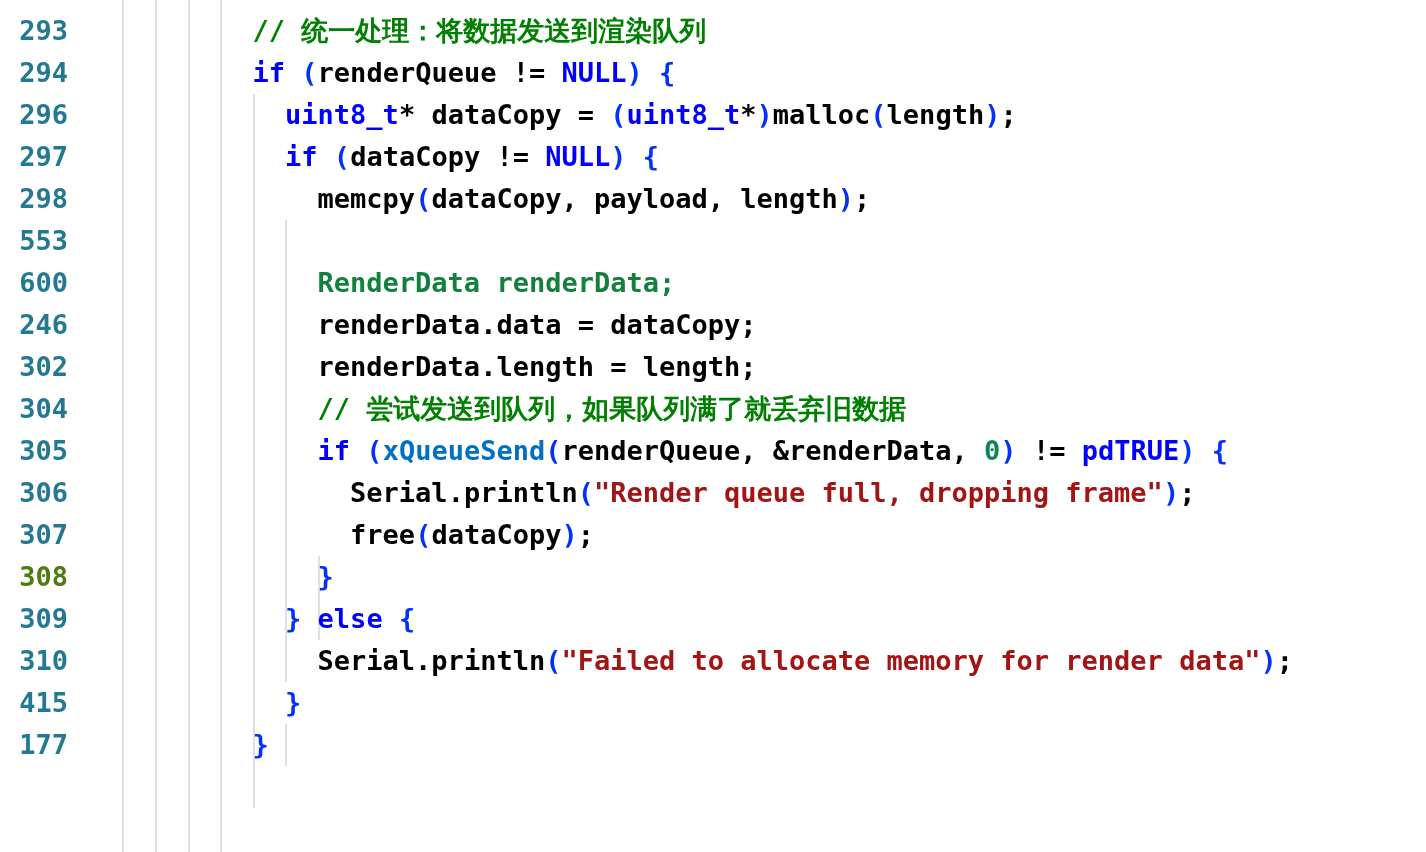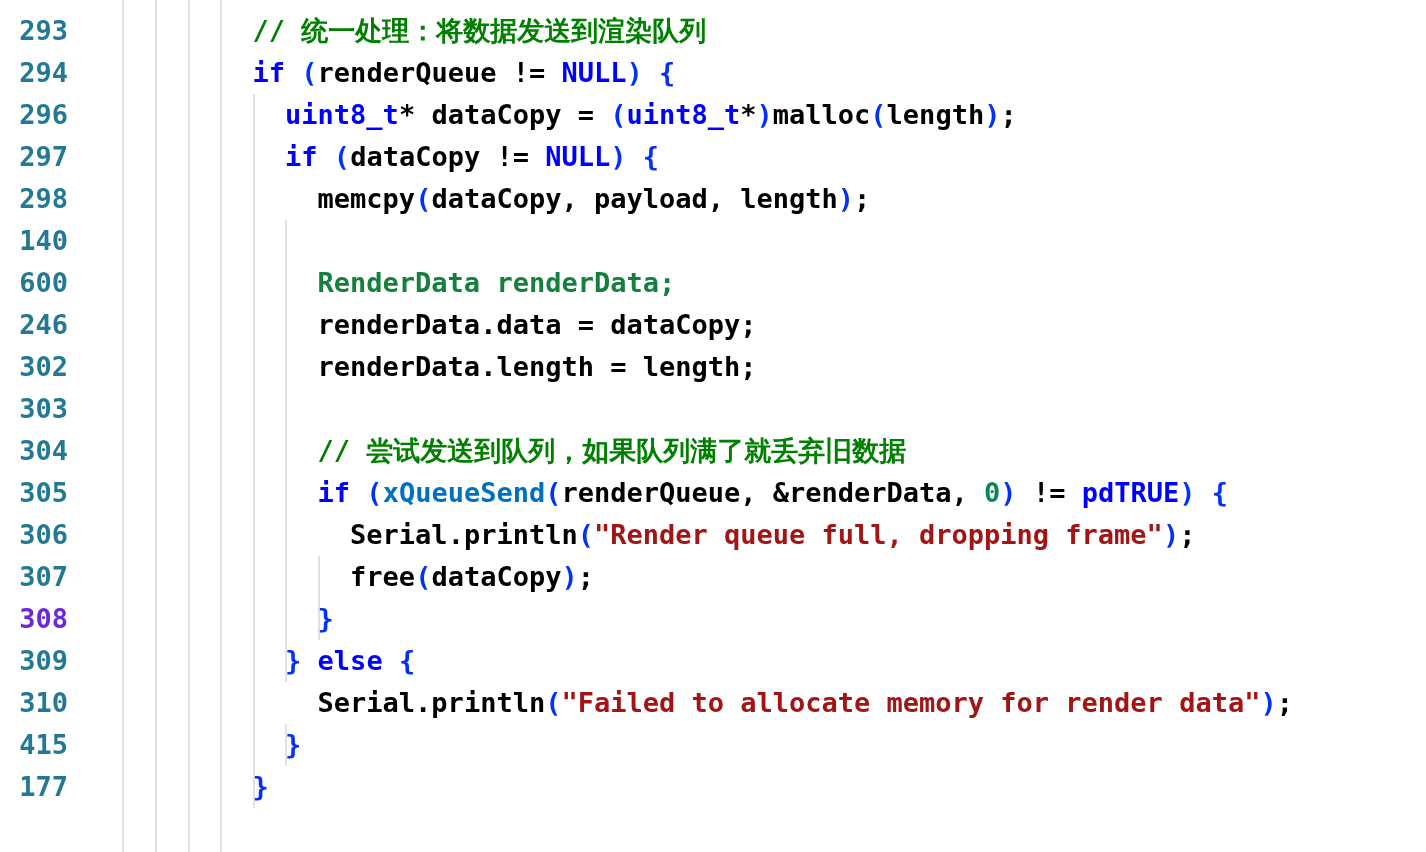--- a/index.html
+++ b/index.html
@@ -66,29 +66,28 @@
     <div class="guide" style="left: 285px; top: 724px; height: 42px; background: rgb(224, 224, 224);"></div>
     <div class="guide" style="left: 318px; top: 556px; height: 84px; background: rgb(224, 224, 224);"></div>
   </div>
 
   <div id="lines">
       <div class="code-line"><span class="line-number" style="color: rgb(35, 120, 147);">293</span><span class="code-content"><span style="color: rgb(0, 0, 0);">          </span><span style="color: rgb(0, 128, 0);">// 统一处理：将数据发送到渲染队列</span></span></div>
       <div class="code-line"><span class="line-number" style="color: rgb(35, 120, 147);">294</span><span class="code-content"><span style="color: rgb(0, 0, 0);">          </span><span style="color: rgb(0, 0, 255);">if</span><span style="color: rgb(0, 0, 0);"> </span><span style="color: rgb(4, 49, 250);">(</span><span style="color: rgb(0, 0, 0);">renderQueue != </span><span style="color: rgb(0, 0, 255);">NULL</span><span style="color: rgb(4, 49, 250);">)</span><span style="color: rgb(0, 0, 0);"> </span><span style="color: rgb(4, 49, 250);">{</span></span></div>
       <div class="code-line"><span class="line-number" style="color: rgb(35, 120, 147);">296</span><span class="code-content"><span style="color: rgb(0, 0, 0);">            </span><span style="color: rgb(0, 0, 255);">uint8_t</span><span style="color: rgb(0, 0, 0);">* dataCopy = </span><span style="color: rgb(4, 49, 250);">(</span><span style="color: rgb(0, 0, 255);">uint8_t</span><span style="color: rgb(0, 0, 0);">*</span><span style="color: rgb(4, 49, 250);">)</span><span style="color: rgb(0, 0, 0);">malloc</span><span style="color: rgb(4, 49, 250);">(</span><span style="color: rgb(0, 0, 0);">length</span><span style="color: rgb(4, 49, 250);">)</span><span style="color: rgb(0, 0, 0);">;</span></span></div>
       <div class="code-line"><span class="line-number" style="color: rgb(35, 120, 147);">297</span><span class="code-content"><span style="color: rgb(0, 0, 0);">            </span><span style="color: rgb(0, 0, 255);">if</span><span style="color: rgb(0, 0, 0);"> </span><span style="color: rgb(4, 49, 250);">(</span><span style="color: rgb(0, 0, 0);">dataCopy != </span><span style="color: rgb(0, 0, 255);">NULL</span><span style="color: rgb(4, 49, 250);">)</span><span style="color: rgb(0, 0, 0);"> </span><span style="color: rgb(4, 49, 250);">{</span></span></div>
       <div class="code-line"><span class="line-number" style="color: rgb(35, 120, 147);">298</span><span class="code-content"><span style="color: rgb(0, 0, 0);">              </span><span style="color: rgb(0, 0, 0);">memcpy</span><span style="color: rgb(4, 49, 250);">(</span><span style="color: rgb(0, 0, 0);">dataCopy, payload, length</span><span style="color: rgb(4, 49, 250);">)</span><span style="color: rgb(0, 0, 0);">;</span></span></div>
-      <div class="code-line"><span class="line-number" style="color: rgb(35, 120, 147);">140</span><span class="code-content"></span></div>
+      <div class="code-line"><span class="line-number" style="color: rgb(35, 120, 147);">553</span><span class="code-content"></span></div>
       <div class="code-line"><span class="line-number" style="color: rgb(35, 120, 147);">600</span><span class="code-content"><span style="color: #15803d;">              RenderData renderData;</span></span></div>
       <div class="code-line"><span class="line-number" style="color: rgb(35, 120, 147);">246</span><span class="code-content"><span style="color: rgb(0, 0, 0);">              renderData.data = dataCopy;</span></span></div>
       <div class="code-line"><span class="line-number" style="color: rgb(35, 120, 147);">302</span><span class="code-content"><span style="color: rgb(0, 0, 0);">              renderData.length = length;</span></span></div>
-      <div class="code-line"><span class="line-number" style="color: rgb(35, 120, 147);">303</span><span class="code-content"></span></div>
       <div class="code-line"><span class="line-number" style="color: rgb(35, 120, 147);">304</span><span class="code-content"><span style="color: rgb(0, 0, 0);">              </span><span style="color: rgb(0, 128, 0);">// 尝试发送到队列，如果队列满了就丢弃旧数据</span></span></div>
       <div class="code-line"><span class="line-number" style="color: rgb(35, 120, 147);">305</span><span class="code-content"><span style="color: rgb(0, 0, 0);">              </span><span style="color: rgb(0, 0, 255);">if</span><span style="color: rgb(0, 0, 0);"> </span><span style="color: rgb(4, 49, 250);">(</span><span style="color: rgb(0, 112, 193);">xQueueSend</span><span style="color: rgb(4, 49, 250);">(</span><span style="color: rgb(0, 0, 0);">renderQueue, &amp;renderData, </span><span style="color: rgb(9, 134, 88);">0</span><span style="color: rgb(4, 49, 250);">)</span><span style="color: rgb(0, 0, 0);"> != </span><span style="color: rgb(0, 0, 255);">pdTRUE</span><span style="color: rgb(4, 49, 250);">)</span><span style="color: rgb(0, 0, 0);"> </span><span style="color: rgb(4, 49, 250);">{</span></span></div>
       <div class="code-line"><span class="line-number" style="color: rgb(35, 120, 147);">306</span><span class="code-content"><span style="color: rgb(0, 0, 0);">                </span><span style="color: rgb(0, 0, 0);">Serial.println</span><span style="color: rgb(4, 49, 250);">(</span><span style="color: rgb(163, 21, 21);">"Render queue full, dropping frame"</span><span style="color: rgb(4, 49, 250);">)</span><span style="color: rgb(0, 0, 0);">;</span></span></div>
       <div class="code-line"><span class="line-number" style="color: rgb(35, 120, 147);">307</span><span class="code-content"><span style="color: rgb(0, 0, 0);">                </span><span style="color: rgb(0, 0, 0);">free</span><span style="color: rgb(4, 49, 250);">(</span><span style="color: rgb(0, 0, 0);">dataCopy</span><span style="color: rgb(4, 49, 250);">)</span><span style="color: rgb(0, 0, 0);">;</span></span></div>
-      <div class="code-line"><span class="line-number" style="color: #6d28d9;">308</span><span class="code-content"><span style="color: rgb(0, 0, 0);">              </span><span style="color: rgb(4, 49, 250);">}</span></span></div>
+      <div class="code-line"><span class="line-number" style="color: #4d7c0f;">308</span><span class="code-content"><span style="color: rgb(0, 0, 0);">              </span><span style="color: rgb(4, 49, 250);">}</span></span></div>
       <div class="code-line"><span class="line-number" style="color: rgb(35, 120, 147);">309</span><span class="code-content"><span style="color: rgb(0, 0, 0);">            </span><span style="color: rgb(4, 49, 250);">}</span><span style="color: rgb(0, 0, 0);"> </span><span style="color: rgb(0, 0, 255);">else</span><span style="color: rgb(0, 0, 0);"> </span><span style="color: rgb(4, 49, 250);">{</span></span></div>
       <div class="code-line"><span class="line-number" style="color: rgb(35, 120, 147);">310</span><span class="code-content"><span style="color: rgb(0, 0, 0);">              </span><span style="color: rgb(0, 0, 0);">Serial.println</span><span style="color: rgb(4, 49, 250);">(</span><span style="color: rgb(163, 21, 21);">"Failed to allocate memory for render data"</span><span style="color: rgb(4, 49, 250);">)</span><span style="color: rgb(0, 0, 0);">;</span></span></div>
       <div class="code-line"><span class="line-number" style="color: rgb(35, 120, 147);">415</span><span class="code-content"><span style="color: rgb(0, 0, 0);">            </span><span style="color: rgb(4, 49, 250);">}</span></span></div>
       <div class="code-line"><span class="line-number" style="color: rgb(35, 120, 147);">177</span><span class="code-content"><span style="color: rgb(0, 0, 0);">          </span><span style="color: rgb(4, 49, 250);">}</span></span></div>
     </div>
 
 </div>
 
 </body></html>

